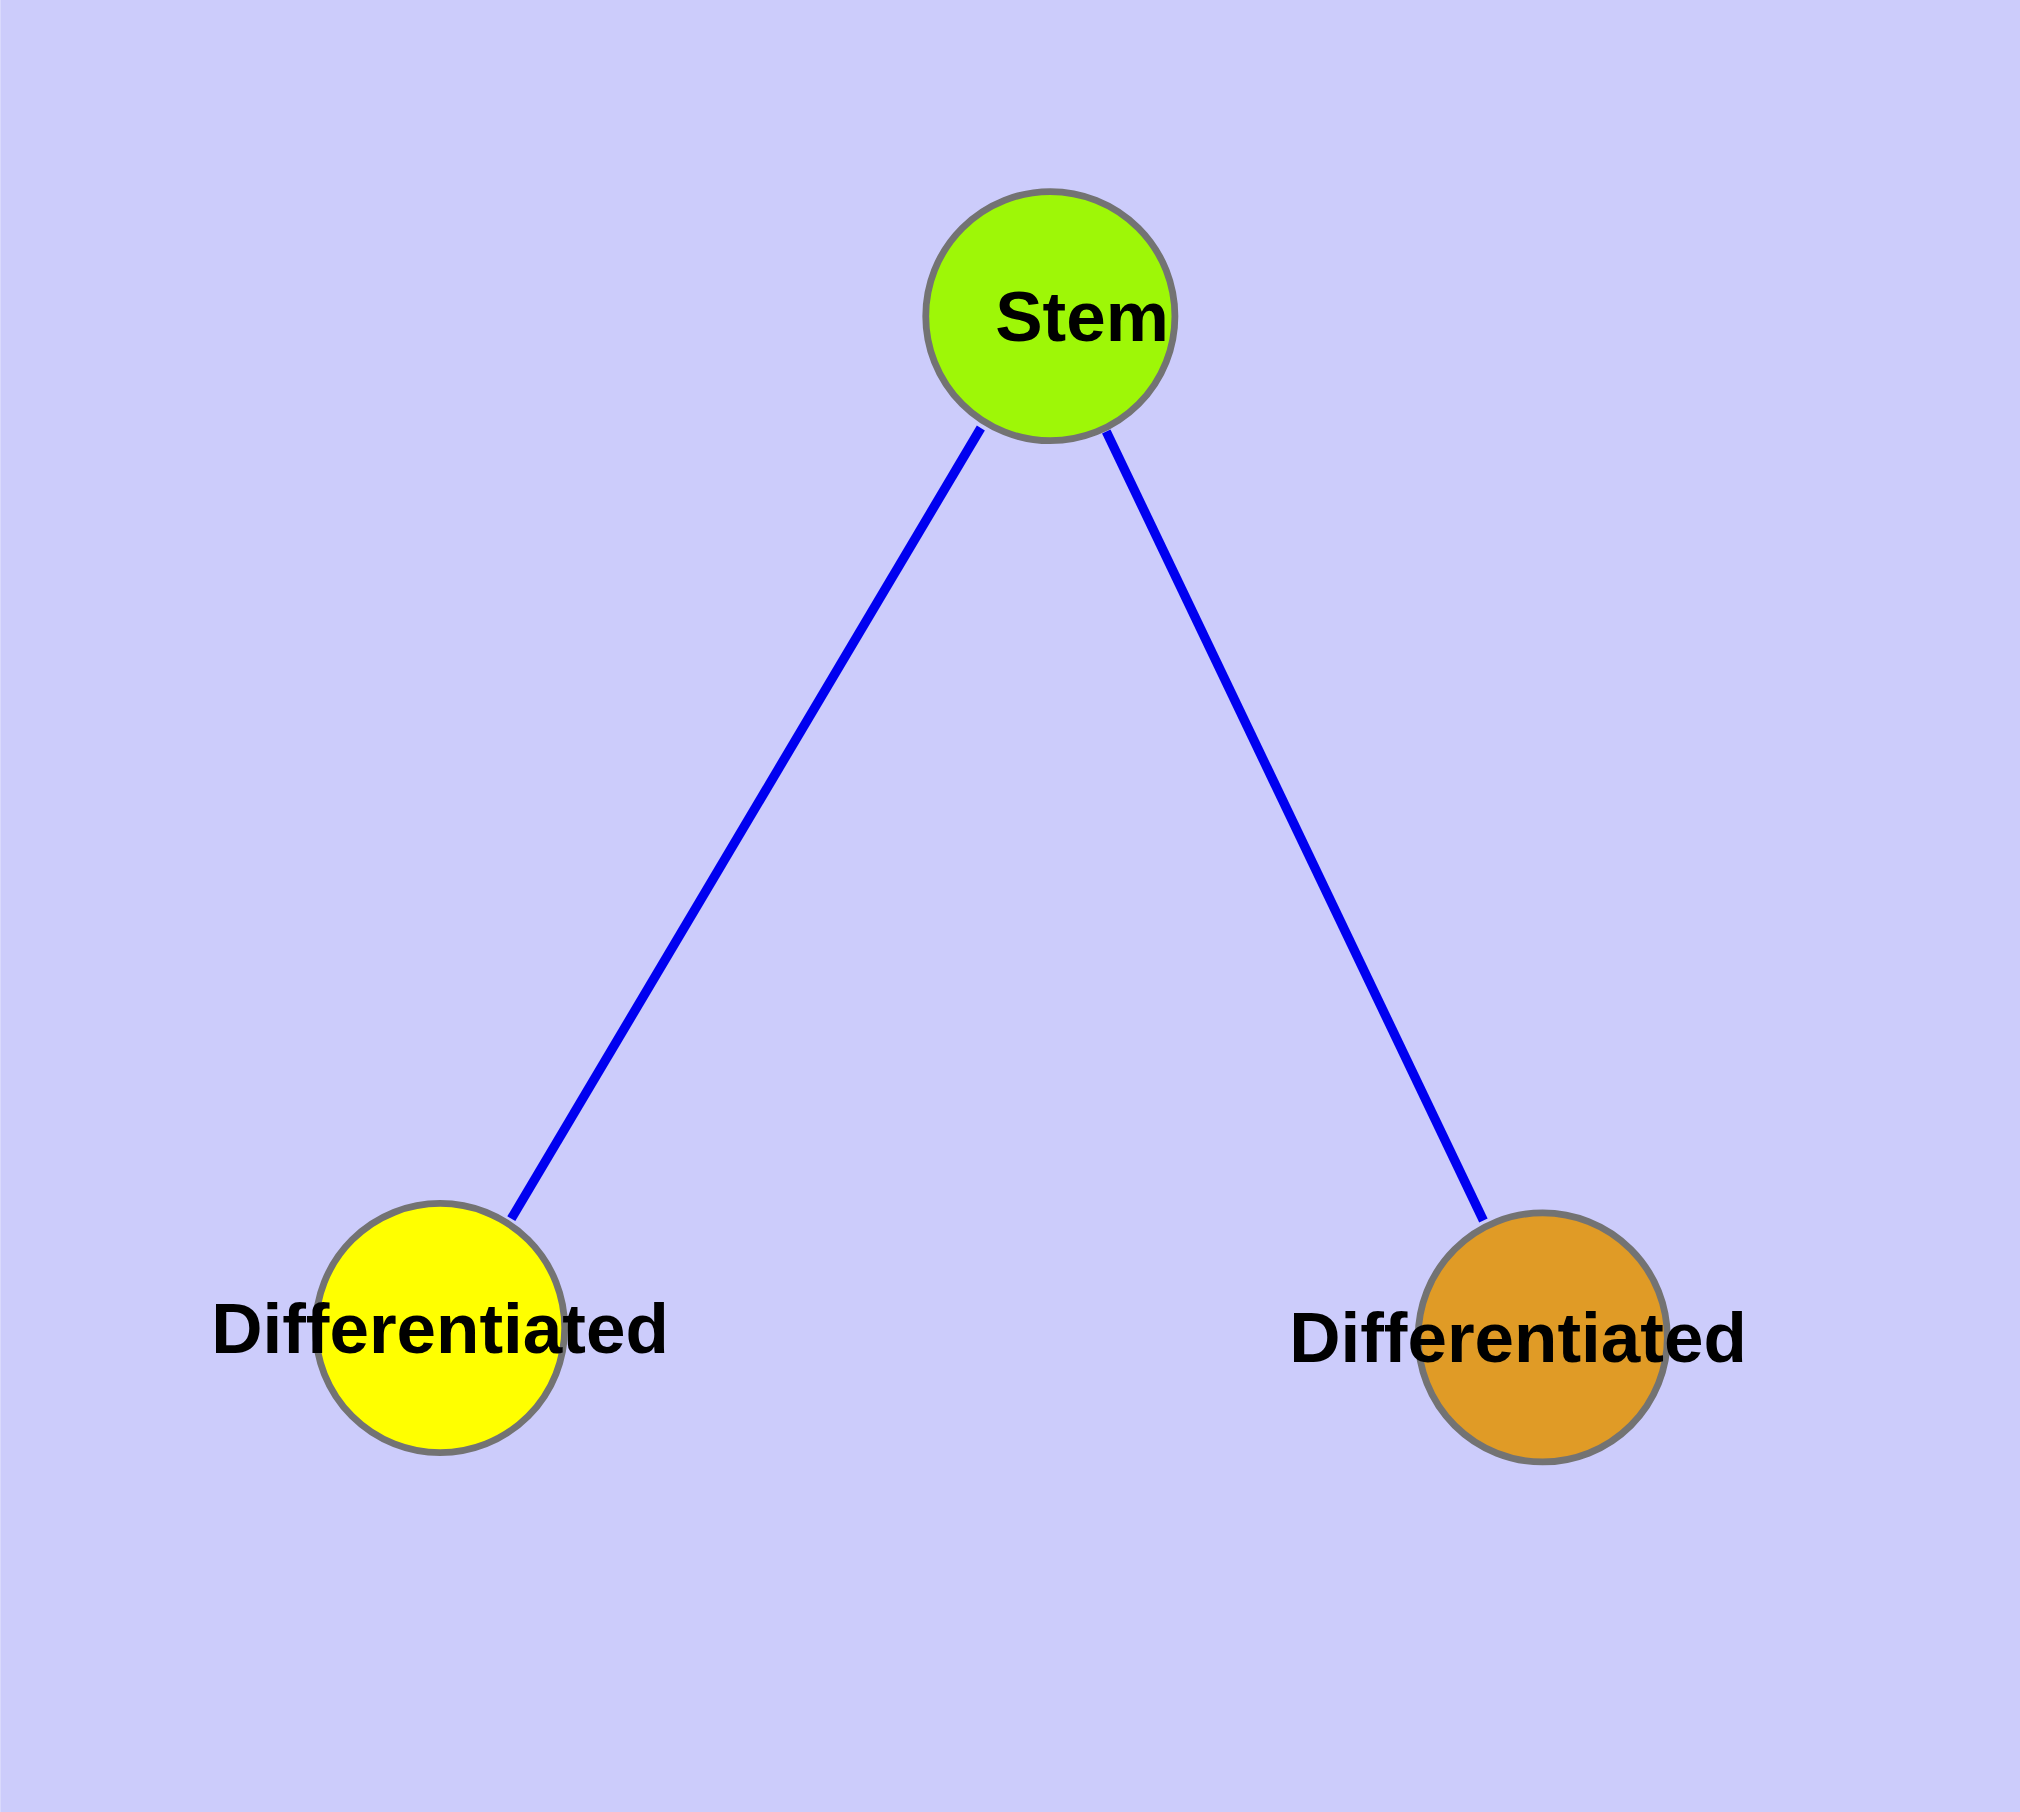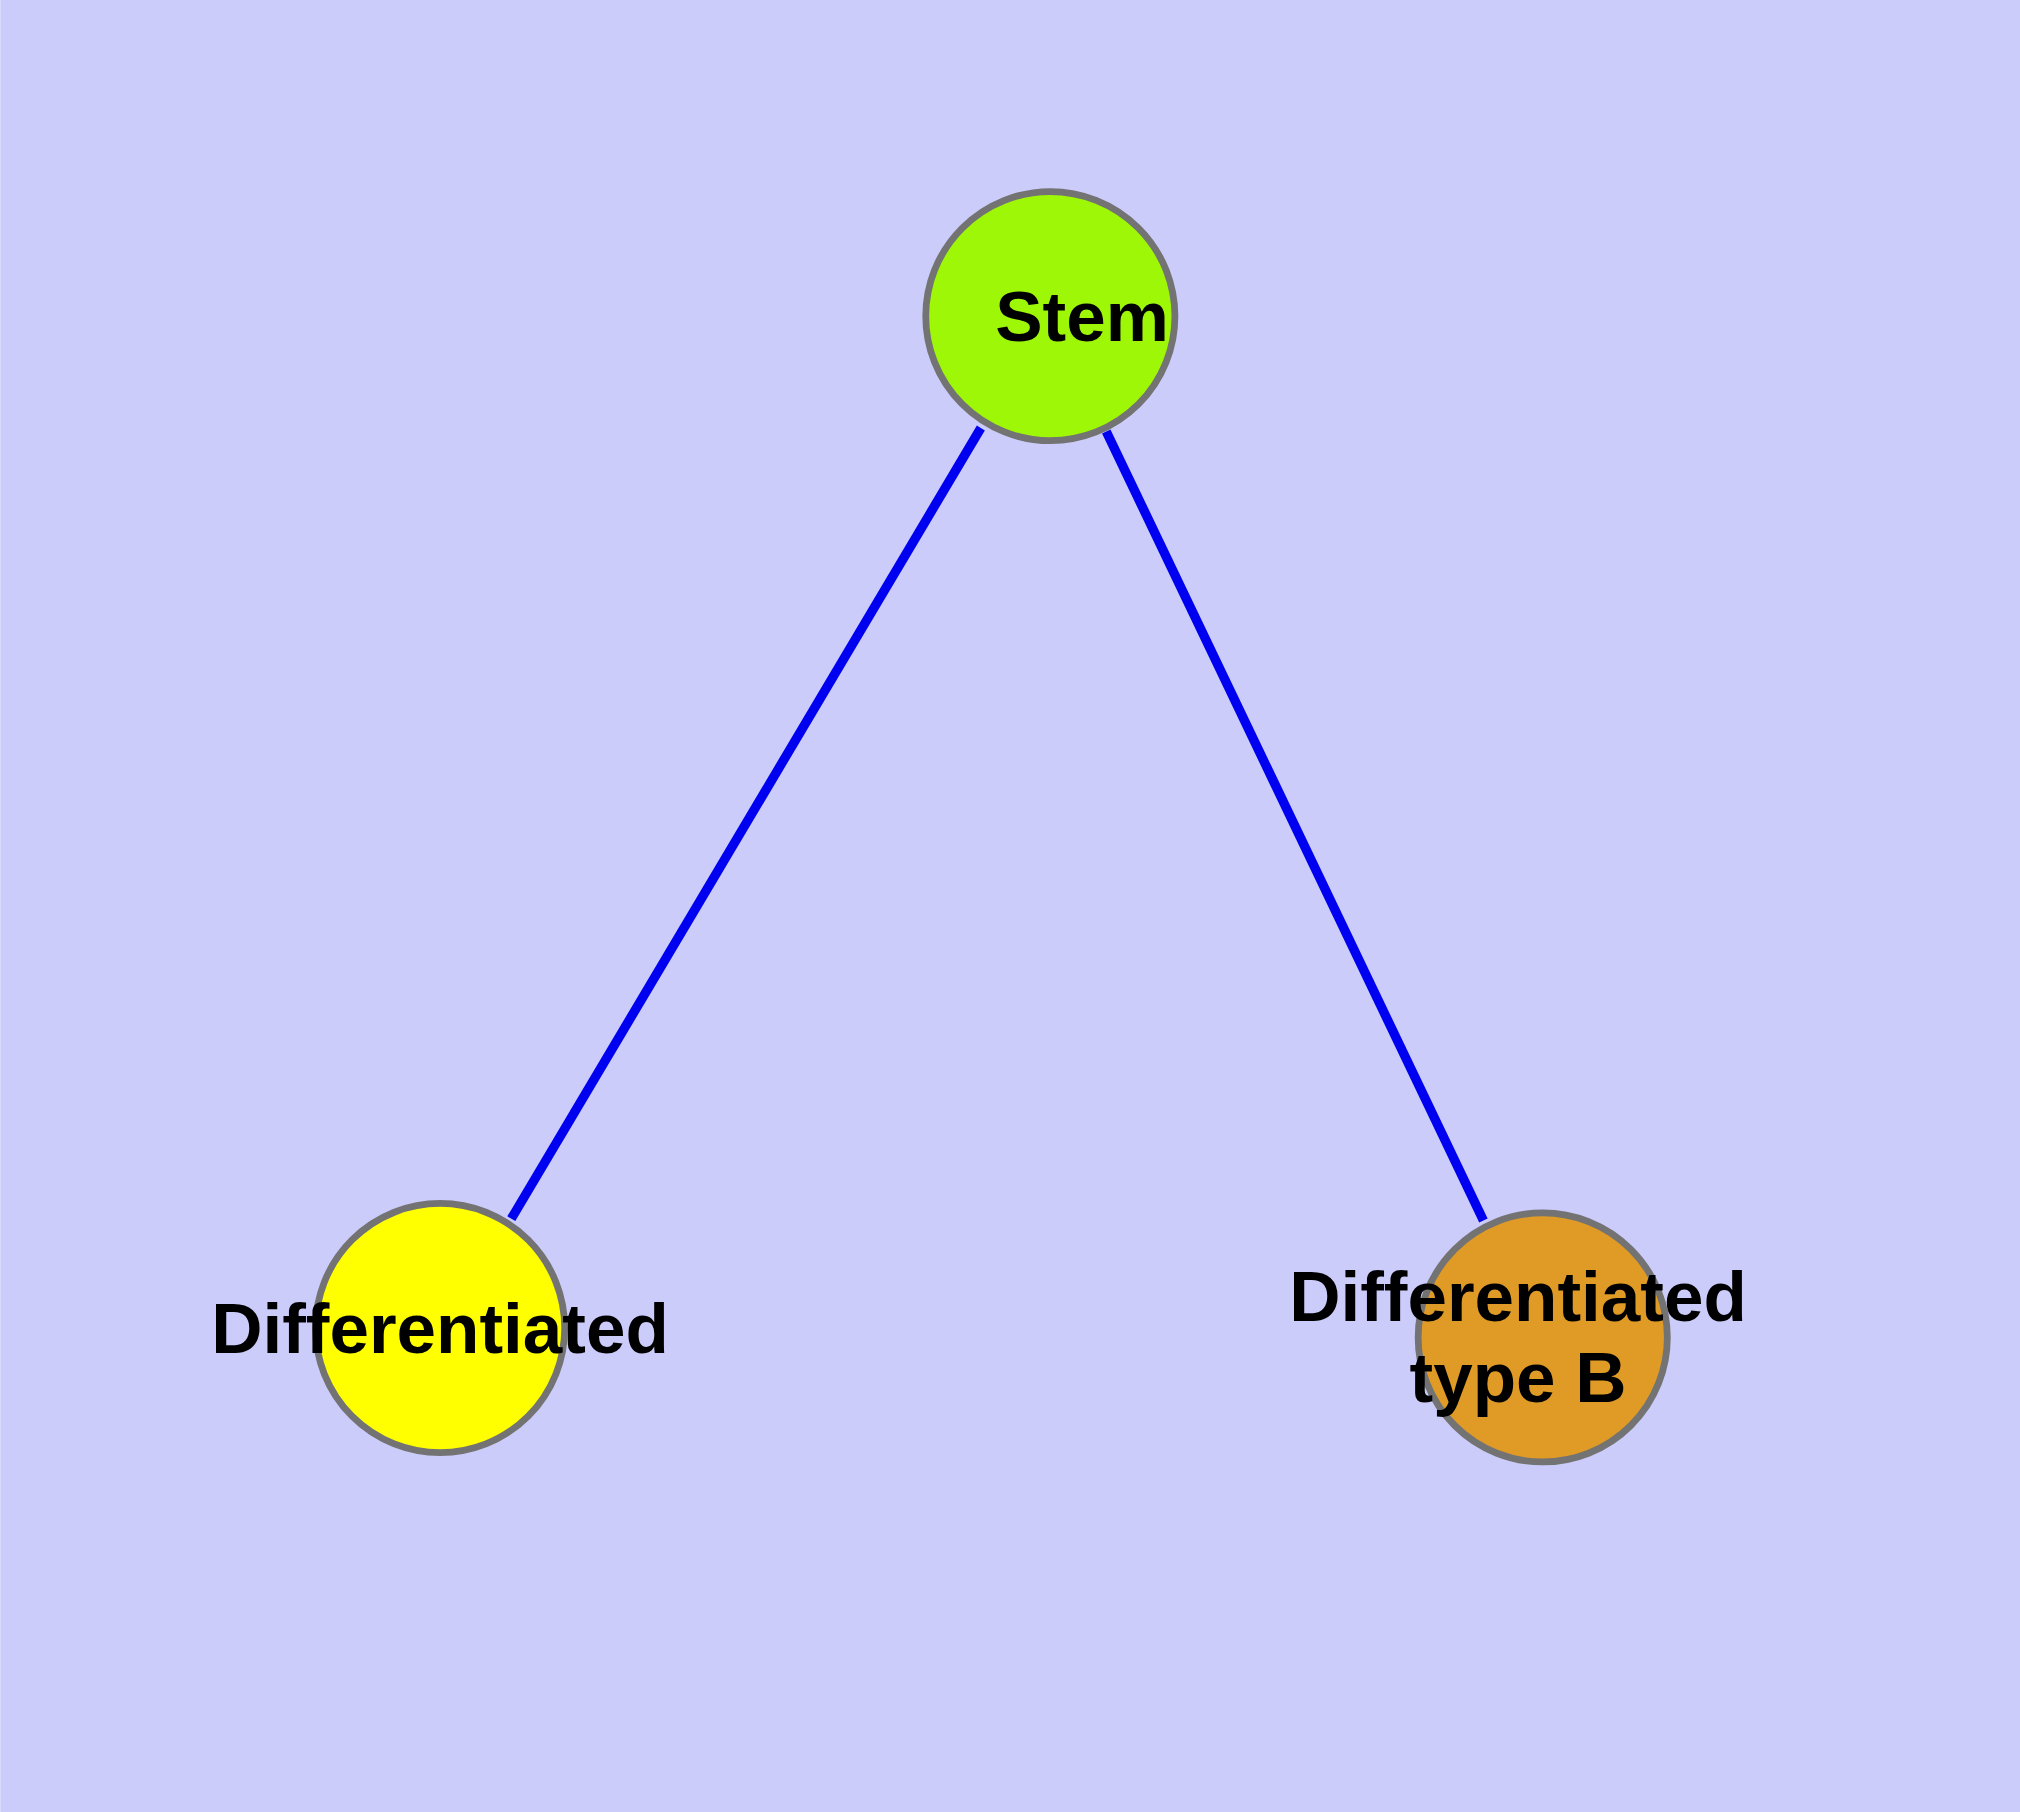--- a/index.html
+++ b/index.html
@@ -56,16 +56,16 @@
       <circle cx="1239" cy="373" r="147" fill="#9EF707" stroke="#737373" stroke-width="8"></circle>
       <circle cx="519" cy="1567" r="147" fill="#FFFF00" stroke="#737373" stroke-width="8"></circle>
       <circle cx="1820" cy="1578" r="147" fill="#E09B26" stroke="#737373" stroke-width="8"></circle>
     </g>
   </svg>
 
   <div class="node-label" id="label-stem"><span>Stem</span></div>
 
   <div class="node-label" id="label-diff-a"><span>Differentiated</span><br></div>
 
-  <div class="node-label" id="label-diff-b"><span>Differentiated</span><br><span>type B</span></div>
+  <div class="node-label" id="label-diff-b"><span>Differentiated</span><br></div>
 
 </div>
 
 
 </body></html>

